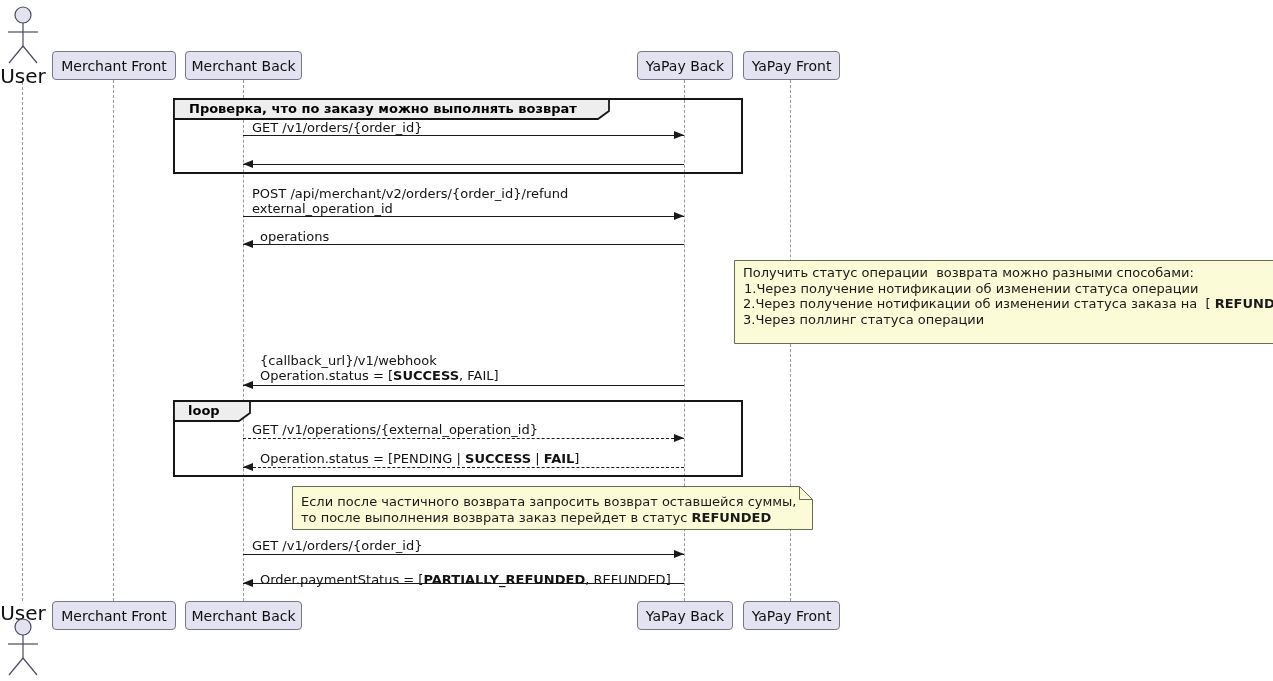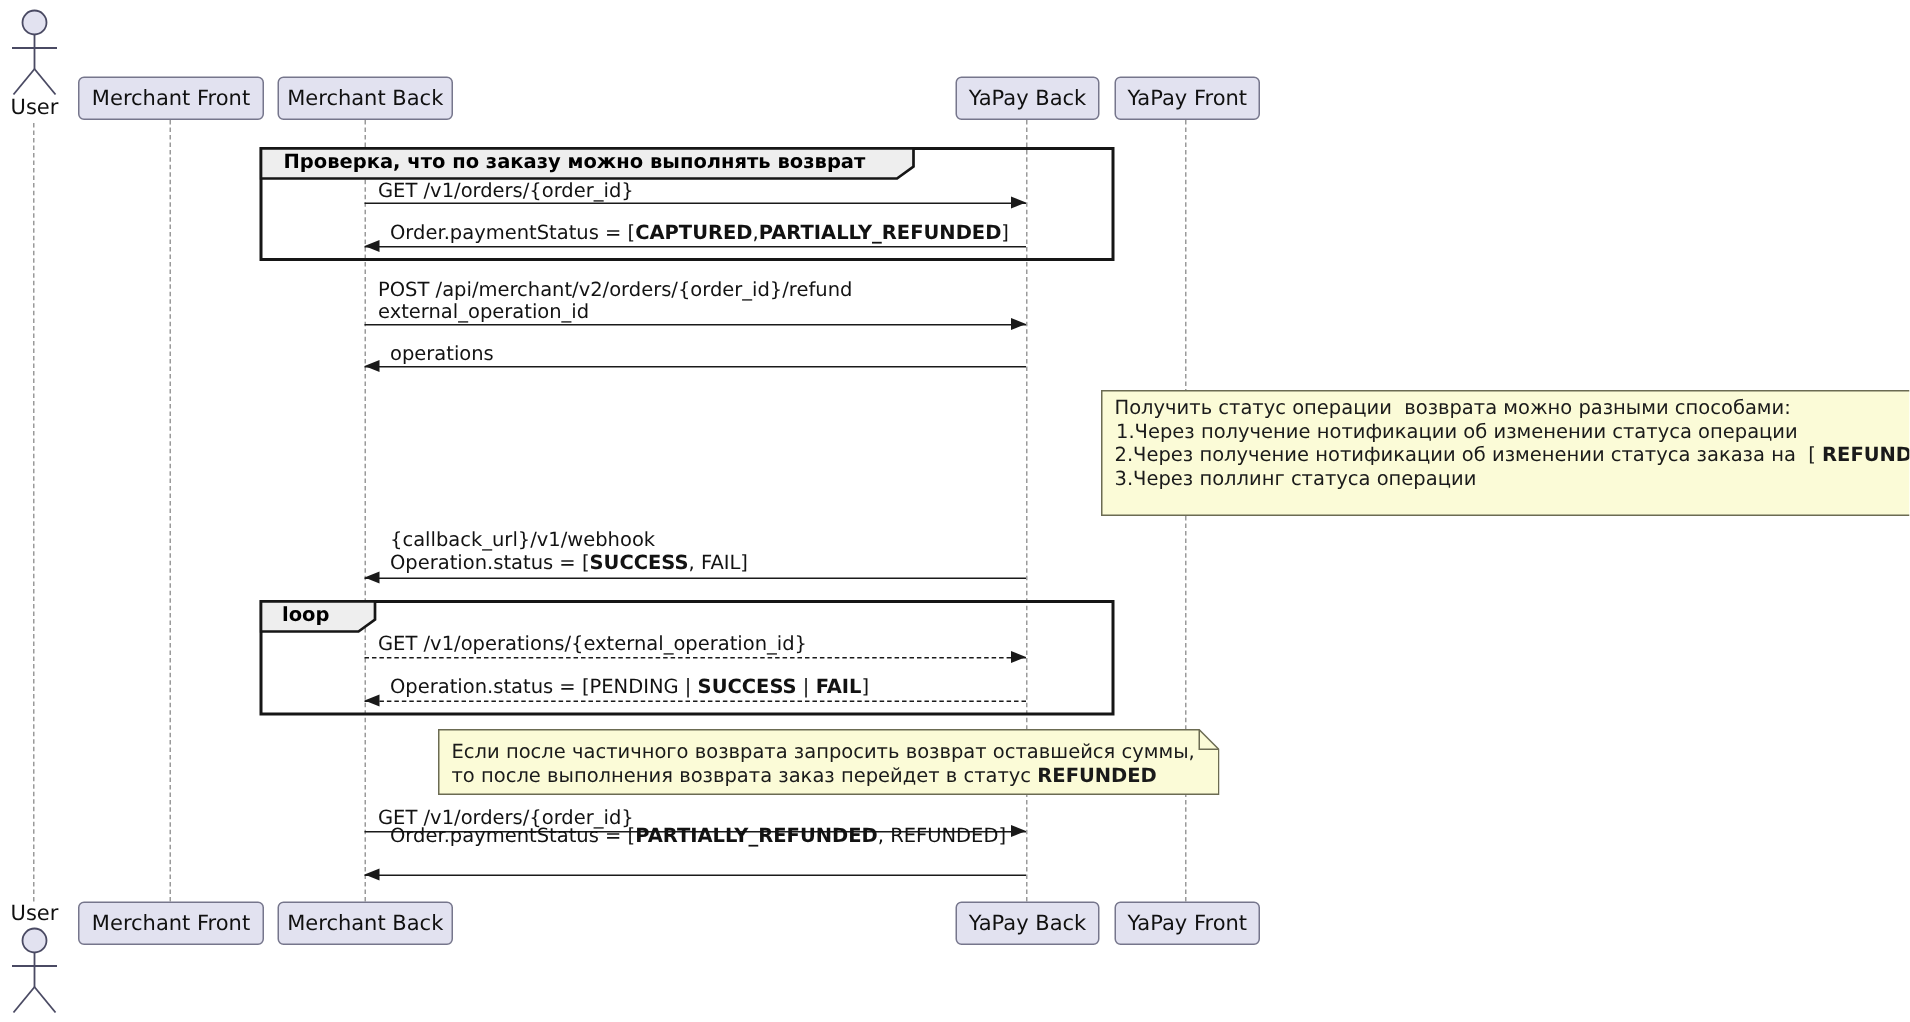--- a/index.html
+++ b/index.html
@@ -2,21 +2,21 @@
 <html><head>
 <meta charset="utf-8">
 <style>
   html,body{margin:0;padding:0;background:#fff;}
   #canvas{position:relative;width:1273px;height:681px;background:#fff;overflow:hidden;
           font-family:"DejaVu Sans","Liberation Sans",sans-serif;color:#111;}
   .lifeline{position:absolute;width:0;border-left:1px dashed #9a9a9a;}
   .pbox{position:absolute;height:29px;box-sizing:border-box;background:#E2E2F0;
         border:1px solid #76768c;border-radius:4px;display:flex;align-items:center;
         justify-content:center;font-size:14px;color:#101010;white-space:pre;}
-  .alabel{position:absolute;width:46px;text-align:center;font-size:14px;color:#101010;}
+  .alabel{position:absolute;width:46px;text-align:center;font-size:20px;color:#101010;}
   .frag{position:absolute;box-sizing:border-box;border:2px solid #161616;background:transparent;}
   .fragsvg{position:absolute;}
   .fragtitle{position:absolute;font-size:13px;font-weight:bold;white-space:pre;color:#000;}
   .mtext{position:absolute;font-size:13px;white-space:pre;color:#121212;}
   .aline{position:absolute;left:243px;width:441px;height:0;border-top:1px solid #1a1a1a;}
   .aline.dotted{border-top:1px dashed #1a1a1a;}
   .head{position:absolute;width:0;height:0;border-top:4px solid transparent;border-bottom:4px solid transparent;}
   .head.r{border-left:10px solid #1a1a1a;}
   .head.l{border-right:10px solid #1a1a1a;}
   .note{position:absolute;margin-left:44px;}
@@ -66,21 +66,20 @@
   <div class="frag" style="left:173px;top:98px;width:570px;height:76px;"></div>
   <svg class="fragsvg" style="left:173px;top:98px;" width="438" height="22" viewBox="0 0 438 22">
     <path d="M1,1 H436 V13 L425,21 H1 Z" fill="#EEEEEE" stroke="#161616" stroke-width="1.8"></path>
   </svg>
   <div class="fragtitle" style="left:189px;top:101px;">Проверка, что по заказу можно выполнять возврат</div>
 
   <div class="mtext" style="left:252px;top:120px;"><span>GET /v1/orders/{order_id}</span></div>
   <div class="aline" style="top:135px;"></div>
   <div class="head r" style="left:674px;top:131px;"></div>
 
-  <div class="mtext" style="left:260px;top:148px;"><span>Order.paymentStatus = [</span><span style="font-weight: bold;">CAPTURED</span><span>,</span><span style="font-weight: bold;">PARTIALLY_REFUNDED</span><span>]</span></div>
   <div class="aline" style="top:164px;"></div>
   <div class="head l" style="left:243px;top:160px;"></div>
 
   <div class="mtext" style="left:252px;top:186px;"><span>POST /api/merchant/v2/orders/{order_id}/refund</span></div>
   <div class="mtext" style="left:252px;top:201px;"><span>external_operation_id</span></div>
   <div class="aline" style="top:216px;"></div>
   <div class="head r" style="left:674px;top:212px;"></div>
 
   <div class="mtext" style="left:260px;top:229px;"><span>operations</span></div>
   <div class="aline" style="top:244px;"></div>
@@ -122,17 +121,17 @@
       <path d="M507.5,0.5 L507.5,13.5 L520.5,13.5" fill="none" stroke="#6B6B52" stroke-width="1"></path>
     </svg>
     <div class="note-line" style="left:9px;top:8px;text-align:right;"><span>Если после частичного возврата запросить возврат оставшейся суммы,</span></div>
     <div class="note-line" style="left:9px;top:23.5px;"><span>то после выполнения возврата заказ перейдет в статус </span><span style="font-weight: bold;">REFUNDED</span></div>
   </div>
 
   <div class="mtext" style="left:252px;top:538px;"><span>GET /v1/orders/{order_id}</span></div>
   <div class="aline" style="top:554px;"></div>
   <div class="head r" style="left:674px;top:550px;"></div>
 
-  <div class="mtext" style="left:260px;top:550px;"><span>Order.paymentStatus = [</span><span style="font-weight: bold;">PARTIALLY_REFUNDED</span><span>, REFUNDED]</span></div>
+  <div class="mtext" style="left:260px;top:572px;"><span>Order.paymentStatus = [</span><span style="font-weight: bold;">PARTIALLY_REFUNDED</span><span>, REFUNDED]</span></div>
   <div class="aline" style="top:583px;"></div>
   <div class="head l" style="left:243px;top:579px;"></div>
 
 </div>
 
 </body></html>

